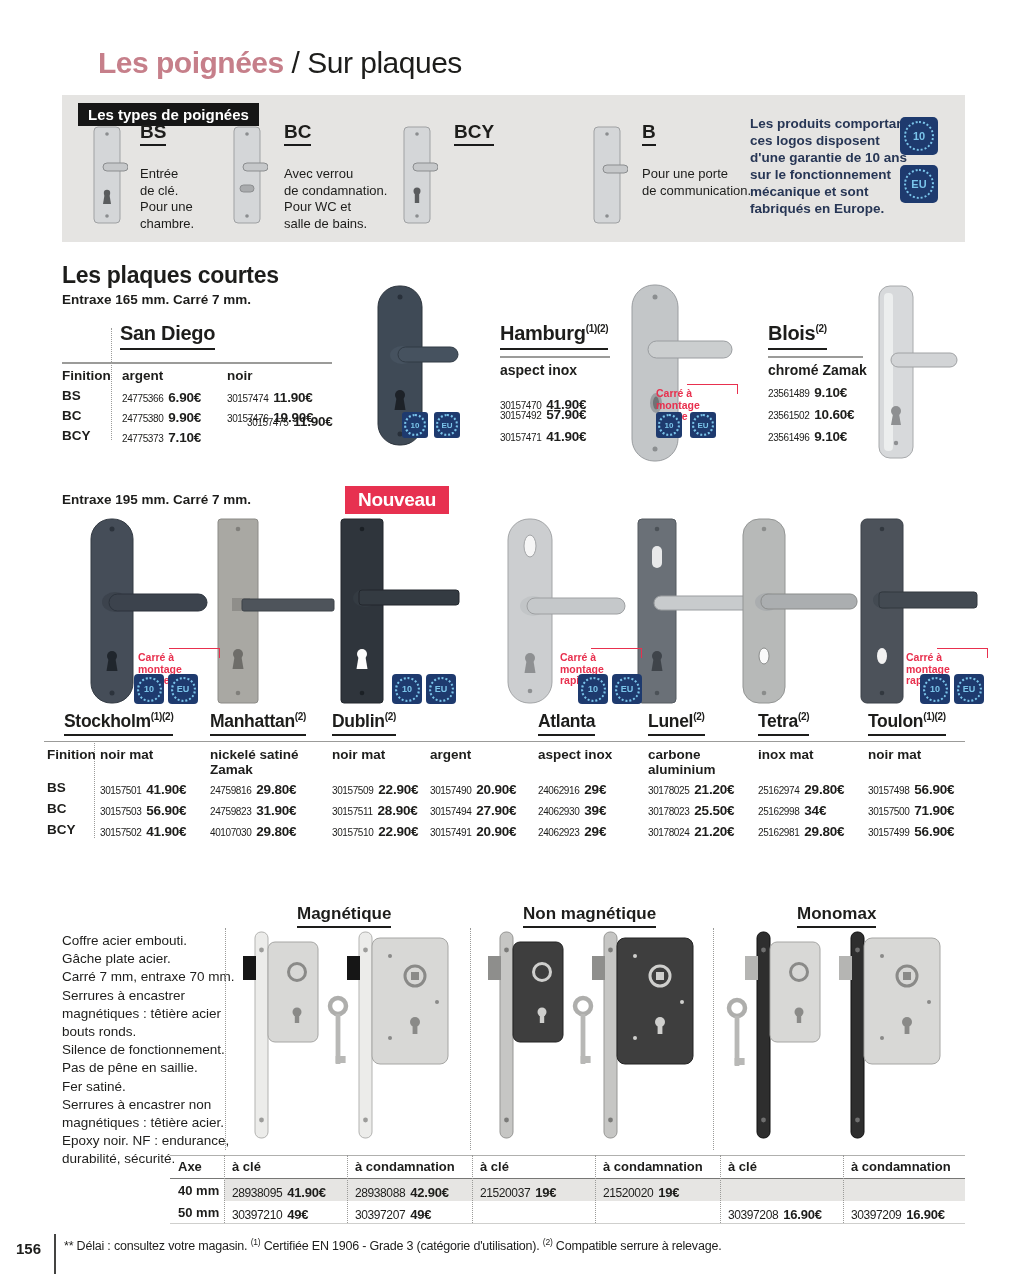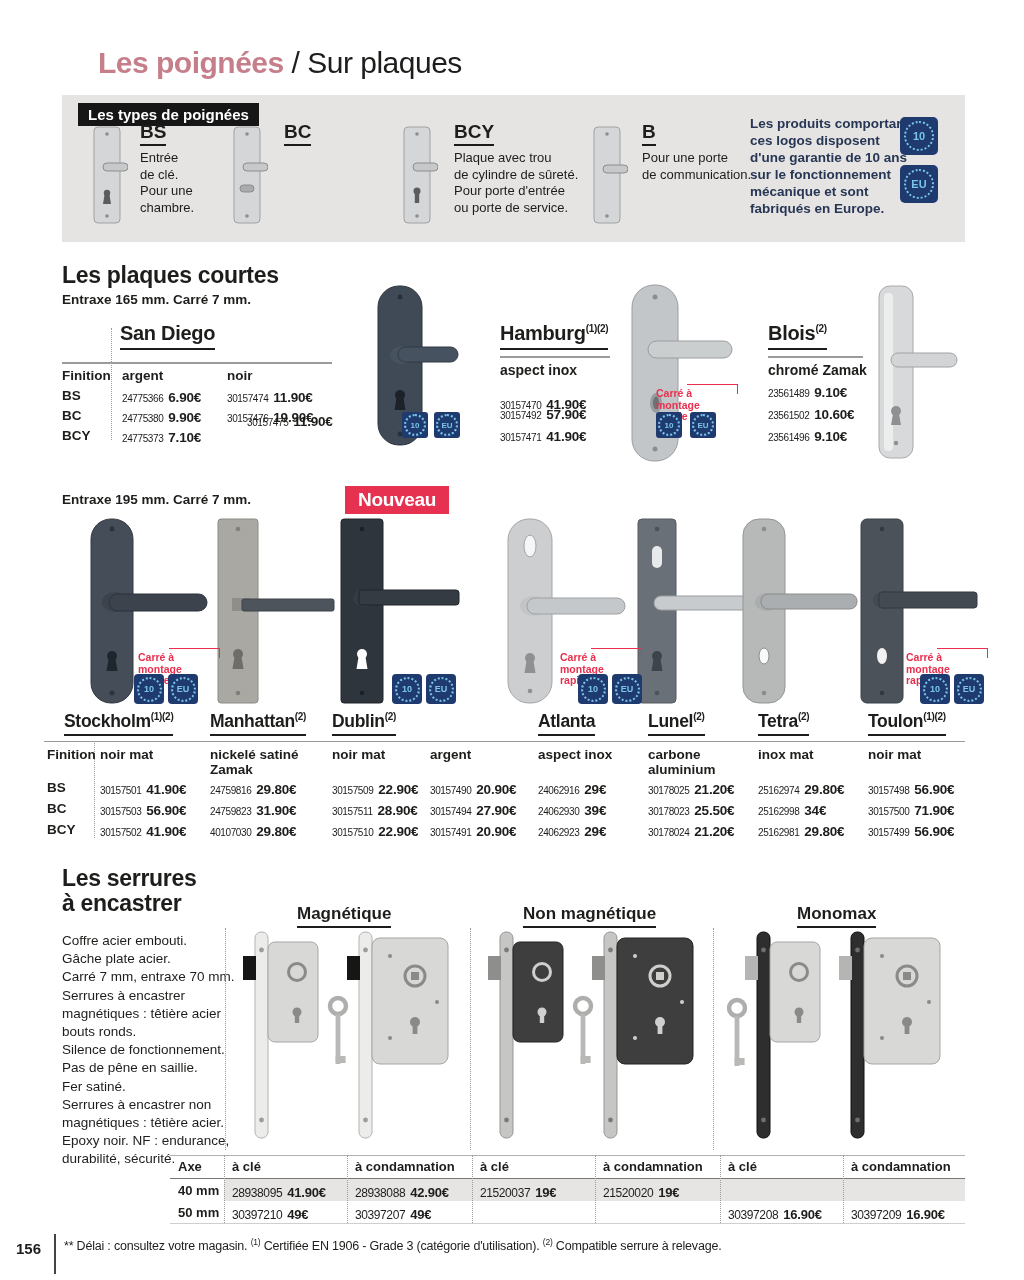--- a/index.html
+++ b/index.html
@@ -7,21 +7,21 @@
   .abs{position:absolute;}
   .pre{white-space:pre-line;}
   
   .h1{font-size:30px;font-weight:bold;letter-spacing:-0.5px;margin-left:36px;}
   .h1 .accent{color:#c67f8a;}
   .h1 .rest{color:#1d1d1b;font-weight:normal;}
   
   .panel{position:absolute;left:62px;top:95px;width:903px;height:147px;background:#e5e4e2;}
   .typelabel{position:absolute;left:16px;top:8px;background:#161616;color:#fff;font-size:15px;font-weight:bold;padding:3px 10px;}
   .typecode{font-size:19px;font-weight:bold;border-bottom:2px solid #1a1a1a;display:inline-block;padding-bottom:1px;}
-  .typedesc{font-size:13px;line-height:16.5px;margin-top:4px;white-space:pre-line;}
+  .typedesc{font-size:13px;line-height:16.5px;margin-top:20px;white-space:pre-line;}
   .guarantee{position:absolute;left:688px;top:20px;width:200px;font-size:13.5px;line-height:17px;font-weight:bold;color:#273655;white-space:pre-line;}
   
   .badge{position:absolute;background:#1e3a6e;border-radius:5px;display:flex;align-items:center;justify-content:center;}
   .badge .ring{border:2px dotted #7ac4ea;border-radius:50%;color:#7ac4ea;font-weight:bold;display:flex;align-items:center;justify-content:center;}
   .b38{width:38px;height:38px;}.b38 .ring{width:26px;height:26px;font-size:11px;}
   .b30{width:30px;height:30px;border-radius:4px;}.b30 .ring{width:21px;height:21px;font-size:9px;}
   .b26{width:26px;height:26px;border-radius:3px;}.b26 .ring{width:18px;height:18px;font-size:8px;}
   
   .sect{font-size:23px;font-weight:bold;letter-spacing:-0.3px;line-height:24px;}
   .subt{font-size:13.5px;font-weight:bold;}
@@ -76,36 +76,36 @@
 
     <svg class="abs" style="left:166px;top:30px;" width="40" height="100" viewBox="0 0 40 100">
       <rect x="6" y="2" width="26" height="96" rx="4" fill="#d4d6d8" stroke="#9fa1a3"></rect>
       <circle cx="19" cy="9" r="1.8" fill="#8b8d8f"></circle>
         <circle cx="19" cy="91" r="1.8" fill="#8b8d8f"></circle>
       <rect x="15" y="38" width="25" height="8" rx="4" fill="#c6c8ca" stroke="#8b8d8f"></rect>
       <rect x="12" y="60" width="14" height="7" rx="3.5" fill="#a9abad" stroke="#8b8d8f"></rect>
     </svg>
     <div class="abs" style="left:222px;top:26px;">
       <div class="typecode">BC</div>
+      <div class="typedesc">Avec verrou
+de condamnation.
+Pour WC et
+salle de bains.</div>
     </div>
 
     <svg class="abs" style="left:336px;top:30px;" width="40" height="100" viewBox="0 0 40 100">
       <rect x="6" y="2" width="26" height="96" rx="4" fill="#d4d6d8" stroke="#9fa1a3"></rect>
       <circle cx="19" cy="9" r="1.8" fill="#8b8d8f"></circle>
         <circle cx="19" cy="91" r="1.8" fill="#8b8d8f"></circle>
       <rect x="15" y="38" width="25" height="8" rx="4" fill="#c6c8ca" stroke="#8b8d8f"></rect>
       <circle cx="19" cy="66" r="3.5" fill="#5a5c5e"></circle>
         <rect x="16.8" y="66" width="4.4" height="12" fill="#5a5c5e"></rect>
     </svg>
     <div class="abs" style="left:392px;top:26px;">
       <div class="typecode">BCY</div>
-      <div class="typedesc">Plaque avec trou
-de cylindre de sûreté.
-Pour porte d'entrée
-ou porte de service.</div>
     </div>
 
     <svg class="abs" style="left:526px;top:30px;" width="40" height="100" viewBox="0 0 40 100">
       <rect x="6" y="2" width="26" height="96" rx="4" fill="#d4d6d8" stroke="#9fa1a3"></rect>
       <circle cx="19" cy="9" r="1.8" fill="#8b8d8f"></circle>
         <circle cx="19" cy="91" r="1.8" fill="#8b8d8f"></circle>
       <rect x="15" y="40" width="25" height="8" rx="4" fill="#c6c8ca" stroke="#8b8d8f"></rect>
     </svg>
     <div class="abs" style="left:580px;top:26px;">
       <div class="typecode">B</div>
@@ -344,22 +344,20 @@
   <div class="cell" style="left:648px;top:780px;"><span class="ref">30178025</span><span class="price">21.20€</span></div>
   <div class="cell" style="left:648px;top:801px;"><span class="ref">30178023</span><span class="price">25.50€</span></div>
   <div class="cell" style="left:648px;top:822px;"><span class="ref">30178024</span><span class="price">21.20€</span></div>
   <div class="cell" style="left:758px;top:780px;"><span class="ref">25162974</span><span class="price">29.80€</span></div>
   <div class="cell" style="left:758px;top:801px;"><span class="ref">25162998</span><span class="price">34€</span></div>
   <div class="cell" style="left:758px;top:822px;"><span class="ref">25162981</span><span class="price">29.80€</span></div>
   <div class="cell" style="left:868px;top:780px;"><span class="ref">30157498</span><span class="price">56.90€</span></div>
   <div class="cell" style="left:868px;top:801px;"><span class="ref">30157500</span><span class="price">71.90€</span></div>
   <div class="cell" style="left:868px;top:822px;"><span class="ref">30157499</span><span class="price">56.90€</span></div>
 
-  <div class="abs sect pre" style="left:62px;top:866px;line-height:25px;">Les serrures
-à encastrer</div>
   <div class="abs pre" style="left:62px;top:932px;font-size:13.5px;line-height:18.2px;">Coffre acier embouti.
 Gâche plate acier.
 Carré 7 mm, entraxe 70 mm.
 Serrures à encastrer
 magnétiques : têtière acier
 bouts ronds.
 Silence de fonctionnement.
 Pas de pêne en saillie.
 Fer satiné.
 Serrures à encastrer non

